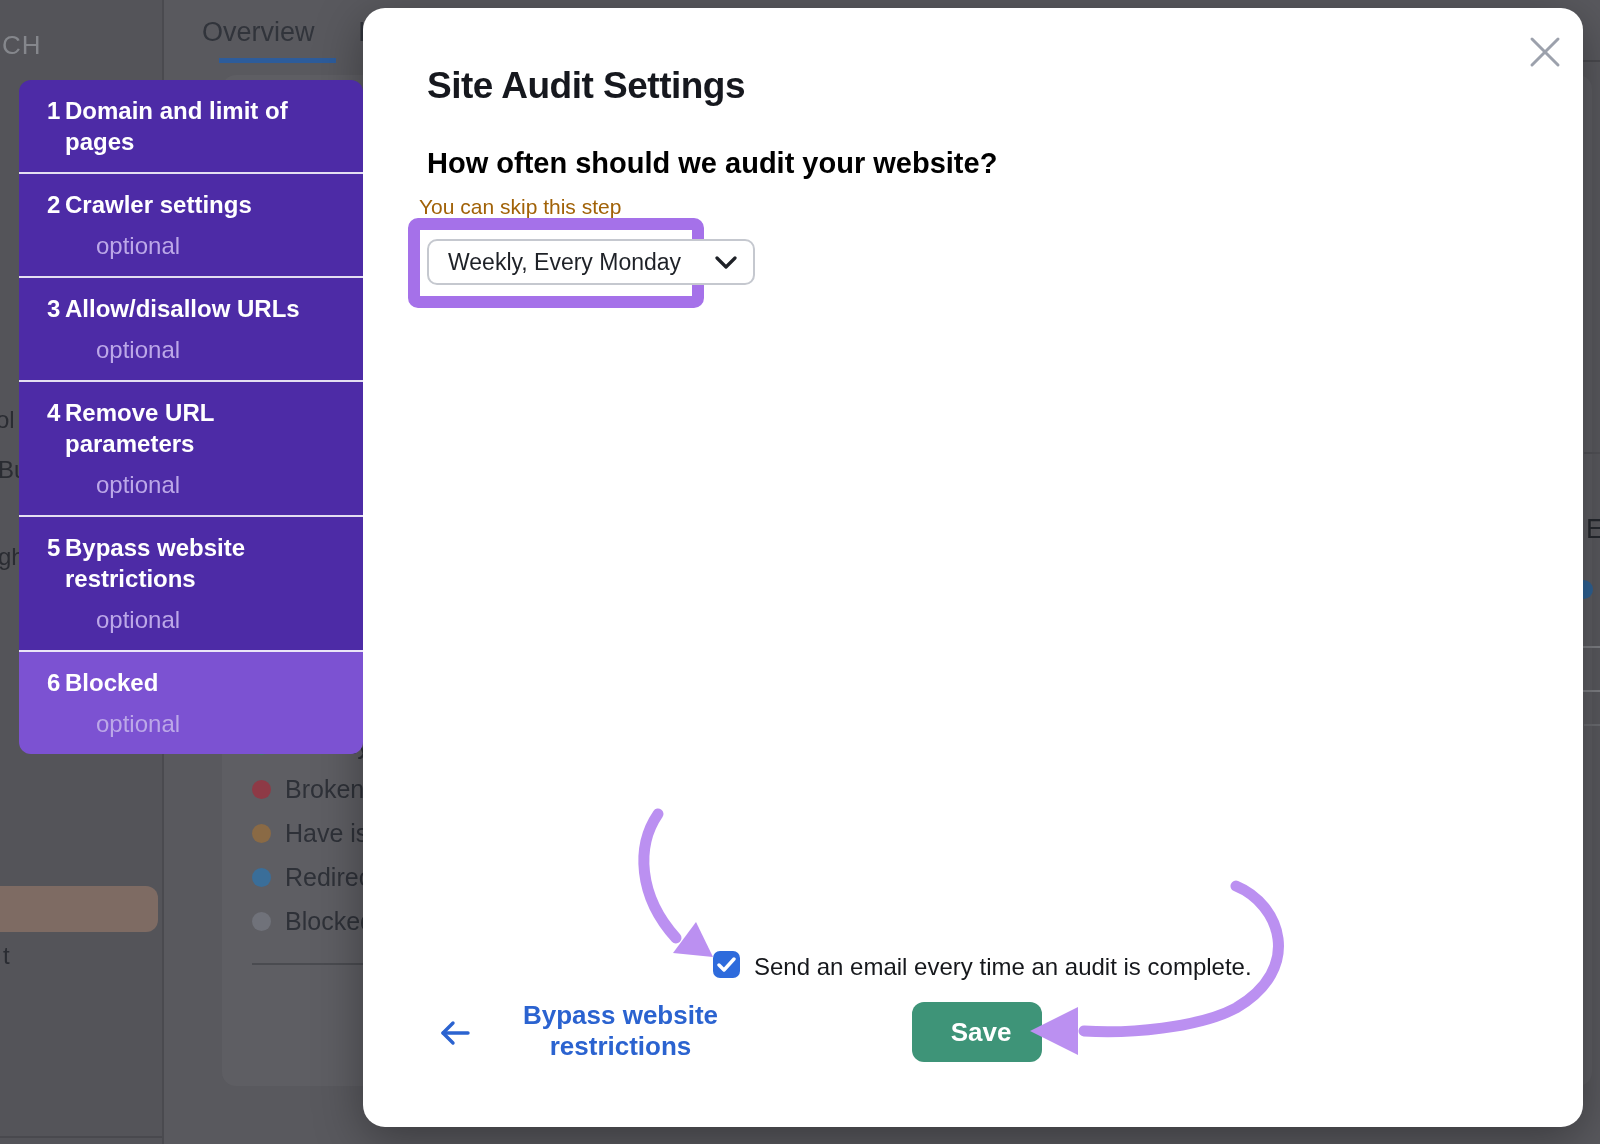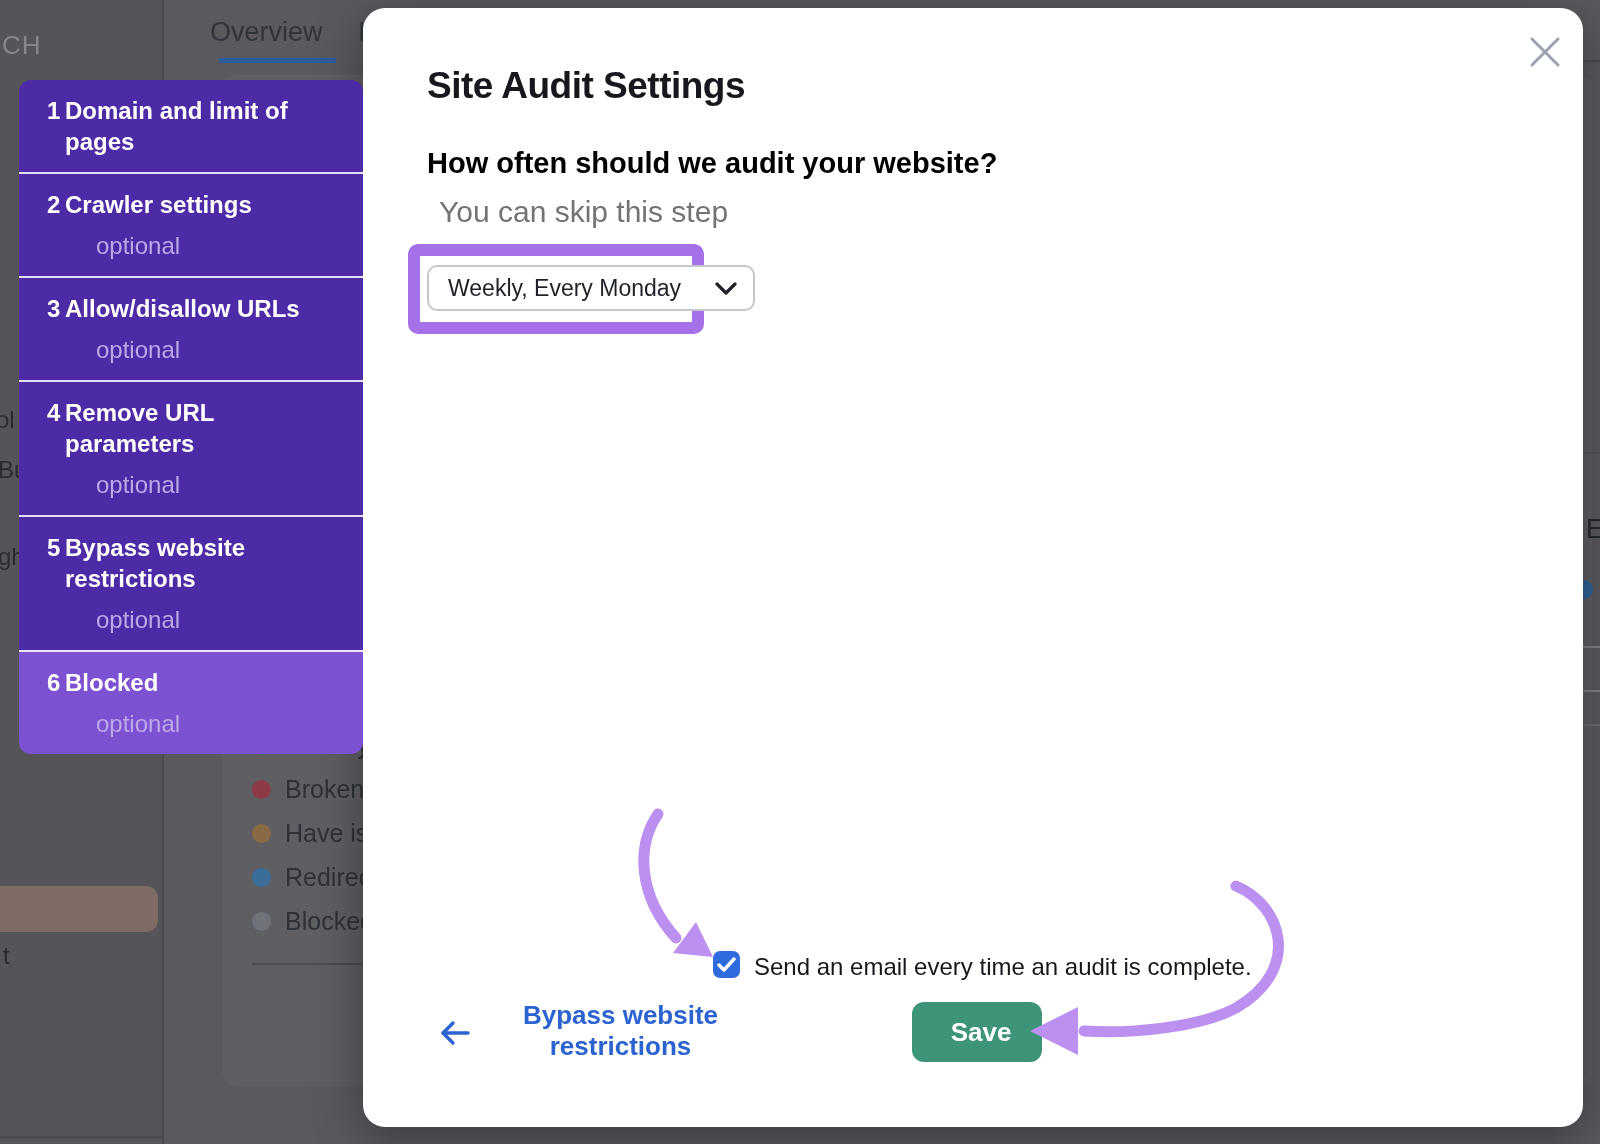--- a/index.html
+++ b/index.html
@@ -40,23 +40,23 @@
 
   
   .modal { position:absolute; left:363px; top:8px; width:1220px; height:1119px;
            background:#FFFFFF; border-radius:22px; z-index:20;
            box-shadow:0 12px 48px rgba(0,0,0,0.35); }
   .close-btn { position:absolute; left:1160px; top:22px; width:44px; height:44px;
                display:flex; align-items:center; justify-content:center; cursor:pointer; }
   .modal-title { position:absolute; left:64px; top:57px; font-size:37px; font-weight:800;
                  color:#16181E; letter-spacing:-0.5px; }
   .modal-question { position:absolute; left:64px; top:139px; font-size:29px; font-weight:700; color:#000000; }
-  .modal-hint { position:absolute; left:76px; top:187px; font-size:30px; color:#737373; }
-
-  .select-frame { position:absolute; left:45px; top:236px; width:296px; height:90px;
+  .modal-hint { position:absolute; left:56px; top:187px; font-size:21px; color:#a16207; }
+
+  .select-frame { position:absolute; left:45px; top:210px; width:296px; height:90px;
                   border:12px solid #A571E9; border-radius:10px; background:#fff; }
   .select-box { position:absolute; left:7px; top:9px; width:328px; height:46px;
                 border:2px solid #C5C8CF; border-radius:10px; background:#fff;
                 display:flex; align-items:center; padding:0 16px 0 19px; cursor:pointer; }
   .select-value { font-size:23px; color:#1E2127; flex:1; white-space:nowrap; }
 
   .cb-row-box { position:absolute; left:350px; top:943px; width:27px; height:27px;
                 border-radius:7px; background:#2E6BDC; display:flex; align-items:center;
                 justify-content:center; cursor:pointer; }
   .cb-label { position:absolute; left:391px; top:945px; font-size:24px; color:#16181C; }
@@ -97,21 +97,21 @@
     <div class="rail">
       <div class="rail-frag frag-ch">CH</div>
       <div class="rail-frag" style="left:-4px; top:406px;">ol</div>
       <div class="rail-frag" style="left:-2px; top:456px;">Bu</div>
       <div class="rail-frag" style="left:-2px; top:543px;">gh</div>
       <div class="rail-highlight"></div>
       <div class="rail-frag" style="left:3px; top:942px;">t</div>
       <div class="rail-bottom-line"></div>
     </div>
 
-    <div class="tab-label" style="left:210px;">Overview</div>
+    <div class="tab-label" style="left:202px;">Overview</div>
     <div class="tab-label" style="left:358px;">I</div>
     <div class="tab-underline"></div>
 
     <div class="legend">
       <div class="legend-row">
         <span class="legend-dot" style="background: rgb(62, 122, 95);"></span>
         <span class="legend-label">Healthy</span>
       </div>
       <div class="legend-row">
         <span class="legend-dot" style="background: rgb(142, 58, 70);"></span>

